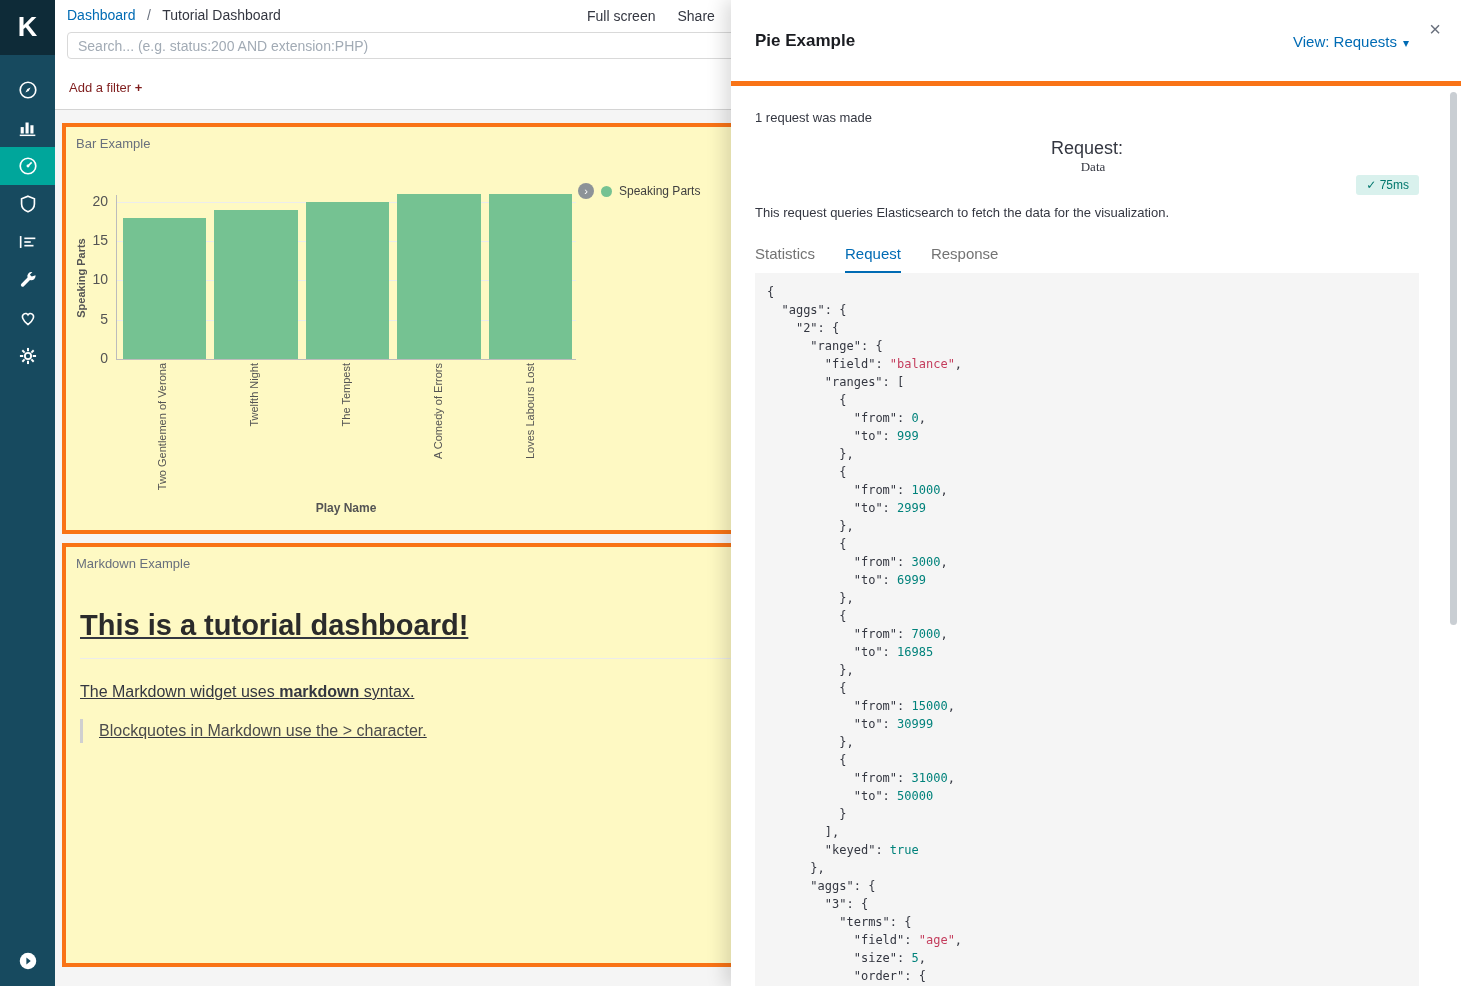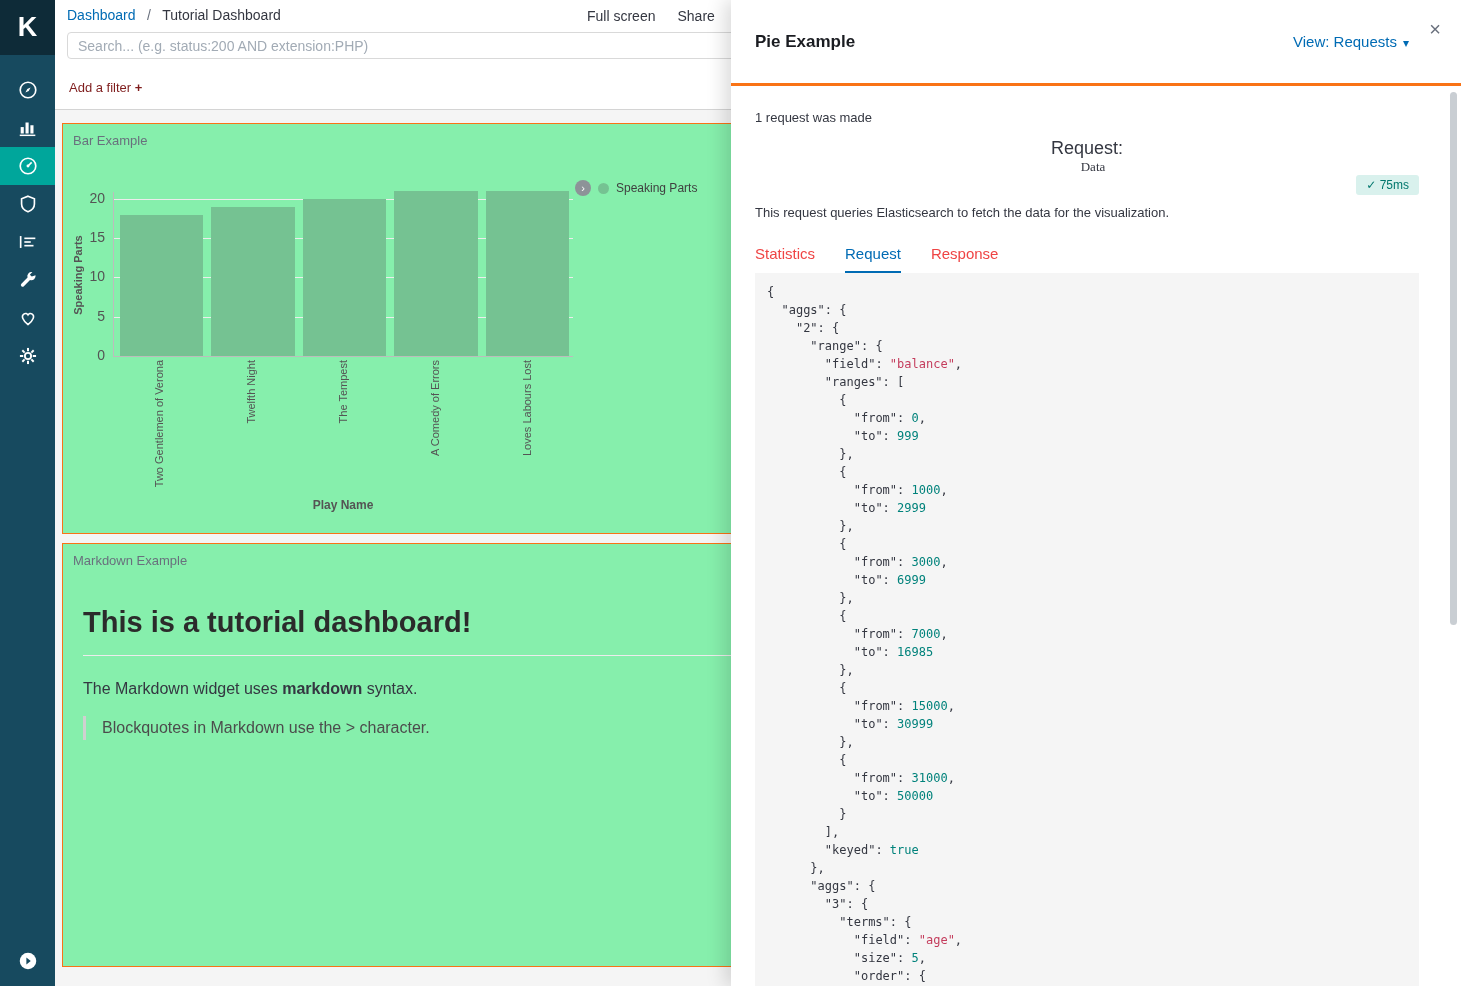--- a/index.html
+++ b/index.html
@@ -24,21 +24,21 @@
   .top-actions { position: absolute; left: 532px; top: 8px; display: flex; gap: 22px; }
   .top-actions span { font-size: 14px; color: #343741; cursor: pointer; }
   .search-row { padding: 2px 12px 10px; }
   .search-row input { width: 100%; height: 27px; border: 1px solid #d9d9d9; border-radius: 4px; padding: 0 10px; font-size: 14px; font-family: inherit; color: #343741; outline: none; }
   .search-row input::placeholder { color: #a2abb5; }
   .filter-bar { background: #fff; border-bottom: 1px solid #d4d4d4; padding: 9px 14px 13px; }
   .add-filter { color: #7f1d1d; font-size: 13px; cursor: pointer; }
   .add-filter .plus { font-weight: bold; }
   .content { padding: 13px 0 0 7px; }
 
-  .panel { background: #86efac; border: 1px solid #f97316; width: 1330px; position: relative; }
+  .panel { background: #fef9c3; border: 4px solid #f97316; width: 1330px; position: relative; }
   .panel-title { font-size: 13px; font-weight: normal; color: #69707d; position: absolute; top: 9px; left: 10px; }
 
   
   .bar-panel { height: 411px; }
   .y-title { position: absolute; left: 6px; top: 68px; height: 165px; width: 18px; display: flex; align-items: center; justify-content: center; }
   .y-title span { transform: rotate(-90deg); white-space: nowrap; font-size: 11px; font-weight: bold; color: #545454; }
   .y-ticks { position: absolute; left: 22px; top: 68px; height: 165px; width: 24px; }
   .ytick { position: absolute; right: 4px; font-size: 14px; color: #545454; }
   .plot { position: absolute; left: 50px; top: 68px; width: 460px; height: 165px; border-left: 1px solid #bcbcbc; border-bottom: 1px solid #bcbcbc; }
   .gridline { position: absolute; left: 0; right: 0; height: 1px; background: #ececec; z-index: 1; }
@@ -48,41 +48,41 @@
   .xslot { width: 92px; display: flex; justify-content: center; }
   .xlabel { writing-mode: vertical-rl; transform: rotate(180deg); font-size: 11px; color: #545454; max-height: 152px; cursor: pointer; }
   .x-title { position: absolute; left: 50px; top: 374px; width: 460px; text-align: center; font-size: 12px; font-weight: bold; color: #545454; }
   .legend { position: absolute; left: 512px; top: 56px; display: flex; align-items: center; gap: 7px; }
   .legend-toggle { width: 16px; height: 16px; border-radius: 50%; background: #8d9398; color: #fff; font-size: 11px; line-height: 16px; text-align: center; cursor: pointer; }
   .legend-dot { width: 11px; height: 11px; border-radius: 50%; }
   .legend-label { font-size: 12px; color: #3f3f3f; cursor: pointer; }
 
   
   .md-panel { height: 424px; margin-top: 9px; }
-  .md-body { position: absolute; top: 62px; left: 20px; right: 22px; }
+  .md-body { position: absolute; top: 62px; left: 14px; right: 22px; text-decoration: underline; }
   .md-body h1 { font-size: 29px; color: #2b2b2b; padding-bottom: 16px; border-bottom: 1px solid #ececec; }
   .md-body p { margin-top: 24px; font-size: 16px; }
   .md-body blockquote { margin-top: 18px; border-left: 3px solid #d0d0d0; padding: 3px 0 3px 16px; font-size: 16px; color: #4c4c4c; }
 
   
   .flyout { position: absolute; left: 731px; top: 0; width: 730px; height: 986px; background: #fff; box-shadow: -6px 0 18px rgba(0,0,0,.15); z-index: 40; overflow: hidden; }
-  .fly-head { height: 86px; padding: 0 24px; display: flex; align-items: center; border-bottom: 3px solid #f97316; position: relative; }
+  .fly-head { height: 86px; padding: 0 24px; display: flex; align-items: center; border-bottom: 5px solid #f97316; position: relative; }
   .fly-head h2 { font-size: 17px; font-weight: 600; color: #1a1c21; }
   .view-selector { position: absolute; right: 52px; top: 33px; color: #006bb4; font-size: 15px; cursor: pointer; }
   .view-selector .chev { font-size: 12px; margin-left: 6px; }
   .close { position: absolute; right: 20px; top: 18px; font-size: 20px; color: #69707d; cursor: pointer; }
   .fly-body { padding: 24px 42px 0 24px; }
   .req-count { font-size: 13px; margin-bottom: 13px; }
   .req-row { display: flex; align-items: center; flex-direction: column; }
   .req-label { font-size: 18px; }
   .req-name { font-size: 13px; margin-left: 12px; font-family: Liberation Serif, serif; }
   .badge { margin-left: auto; background: #d9f1ed; color: #01776d; font-size: 12px; padding: 3px 10px; border-radius: 3px; white-space: nowrap; }
   .req-desc { font-size: 13px; margin-top: 10px; }
   .tabs { margin-top: 25px; display: flex; gap: 30px; }
-  .tab { font-size: 15px; color: #ef4444; padding-bottom: 9px; cursor: pointer; }
+  .tab { font-size: 15px; color: #737373; padding-bottom: 9px; cursor: pointer; }
   .tab.active { color: #006bb4; border-bottom: 2px solid #006bb4; }
   .code { background: #f5f5f5; padding: 10px 12px; font-family: "DejaVu Sans Mono", "Liberation Mono", monospace; font-size: 12px; line-height: 18px; color: #343741; }
   .code-line { white-space: pre; }
   .ck { color: #343741; }
   .cs { color: #c43d5d; }
   .cn { color: #00827b; }
   .scroll-thumb { position: absolute; right: 4px; top: 92px; width: 7px; height: 533px; background: #c9ced3; border-radius: 4px; cursor: grab; }
 </style>
 </head>
 <body>

